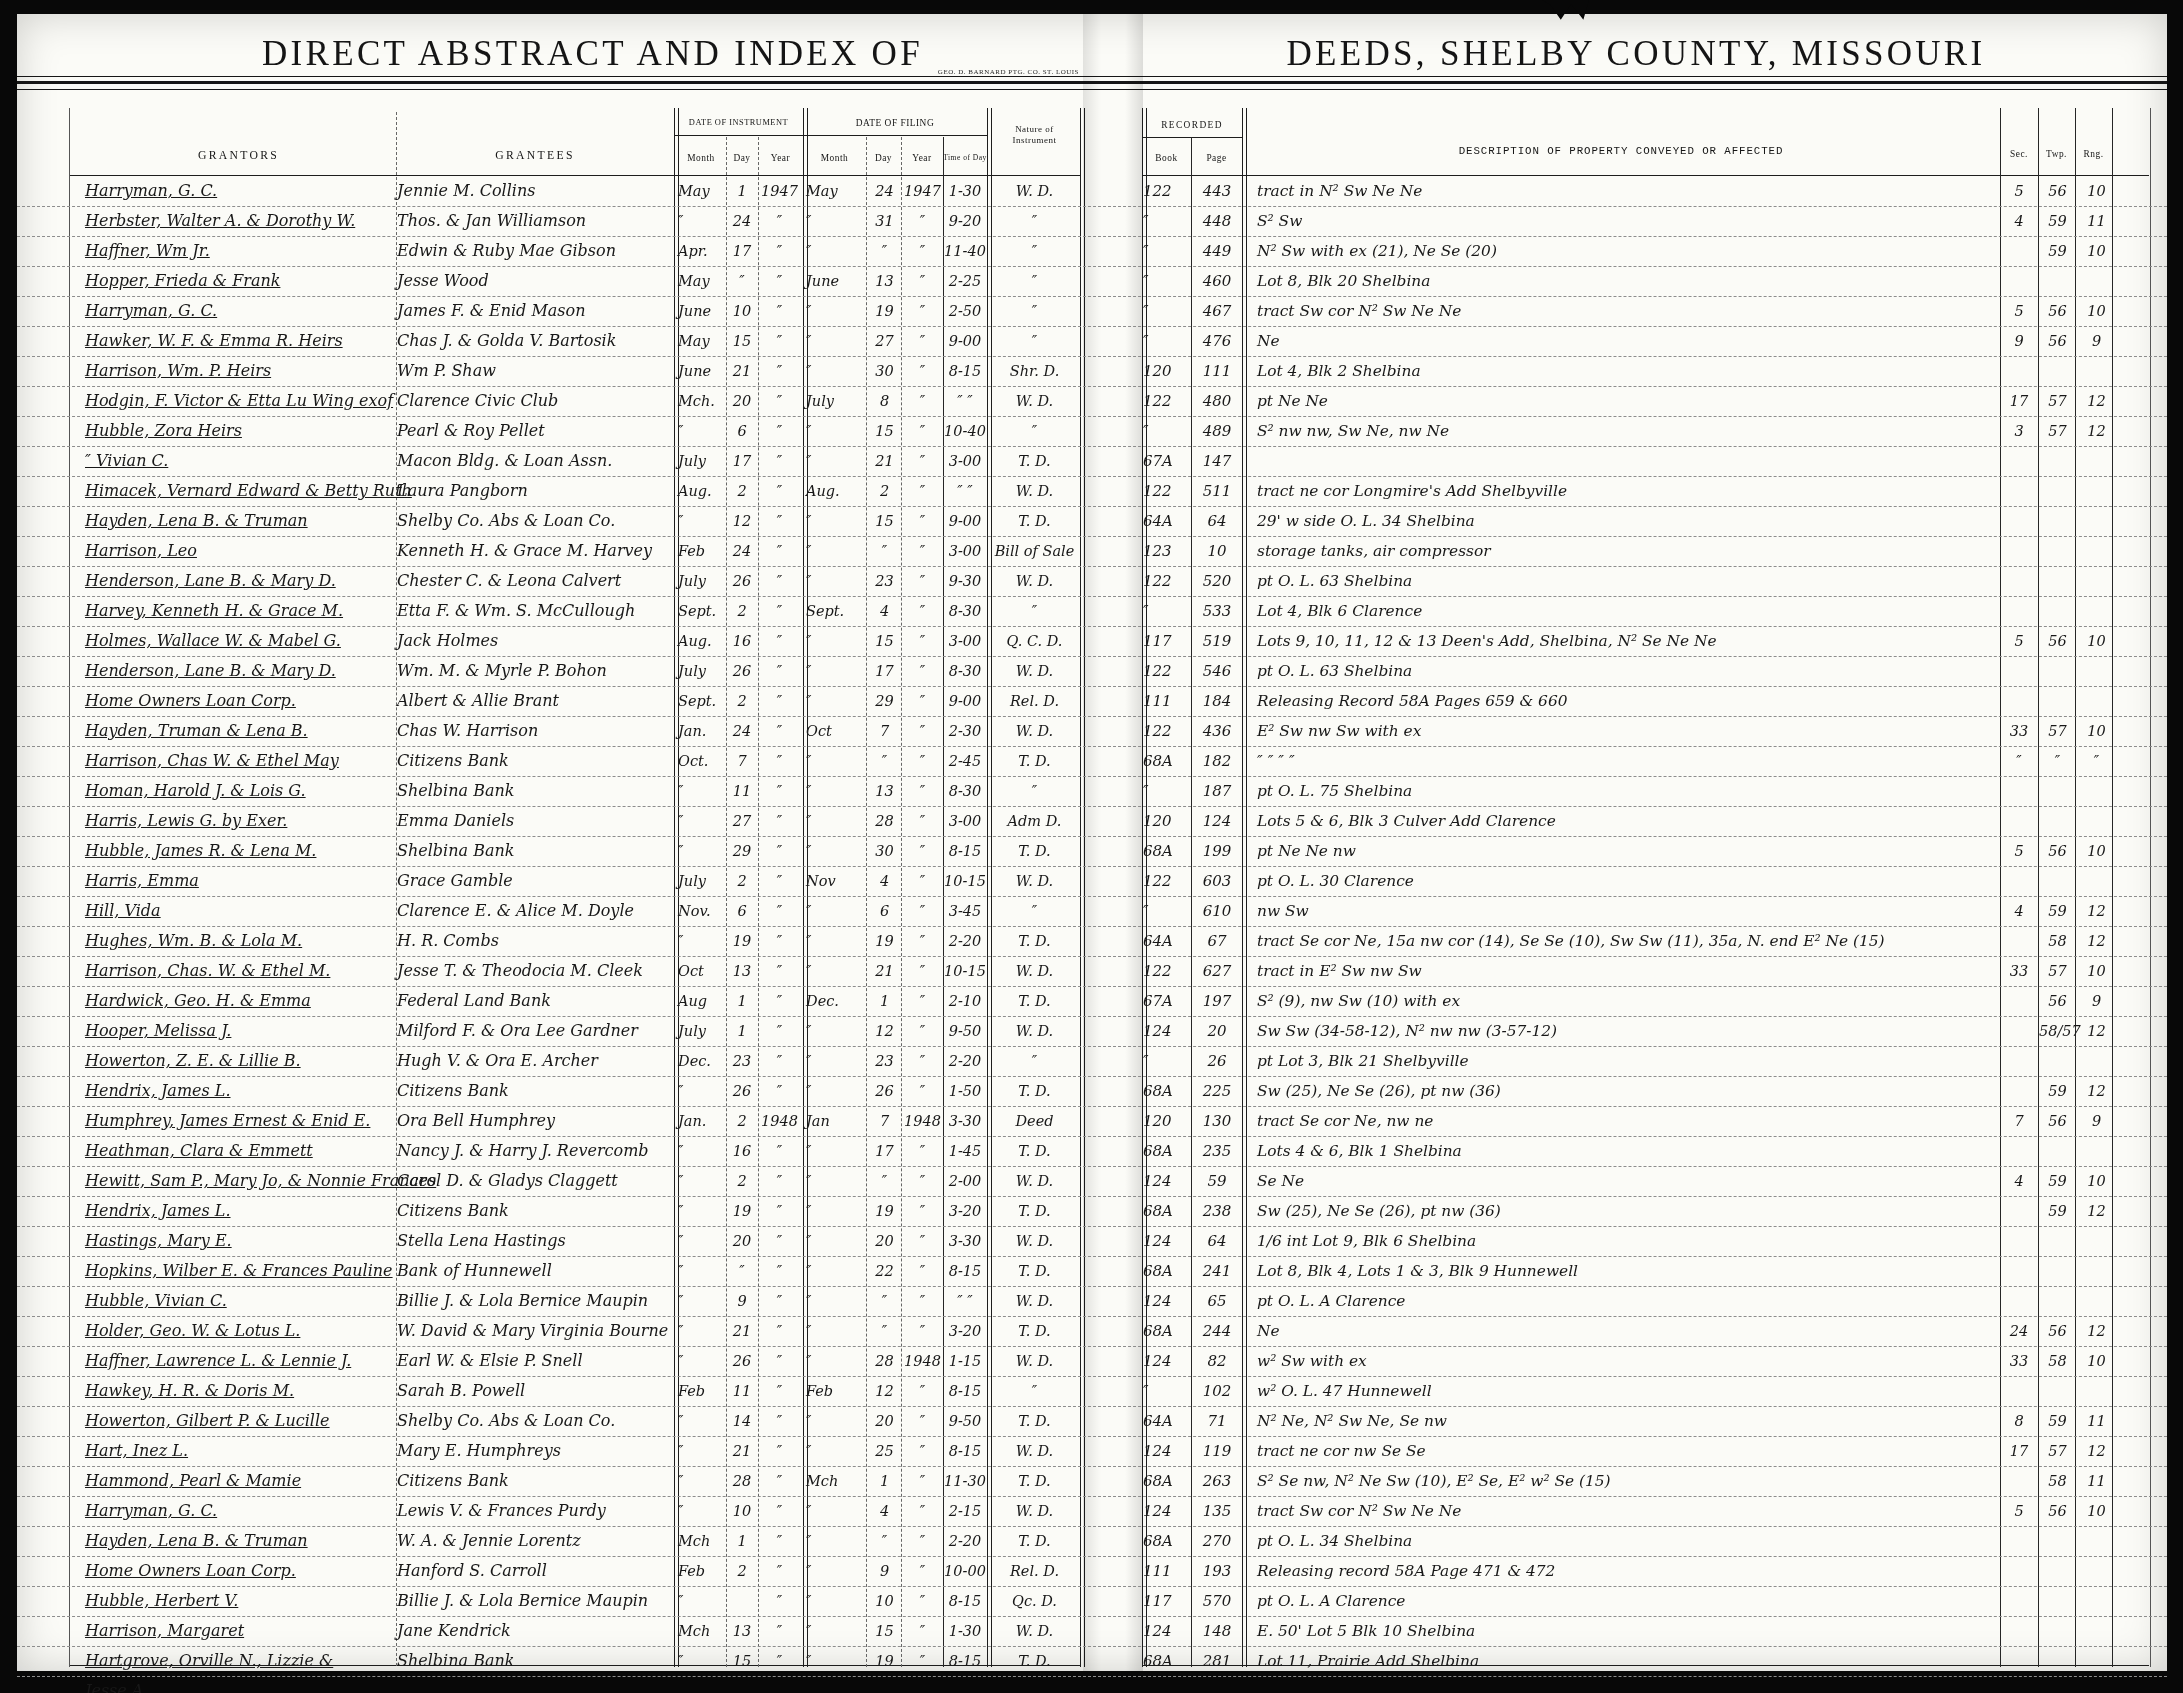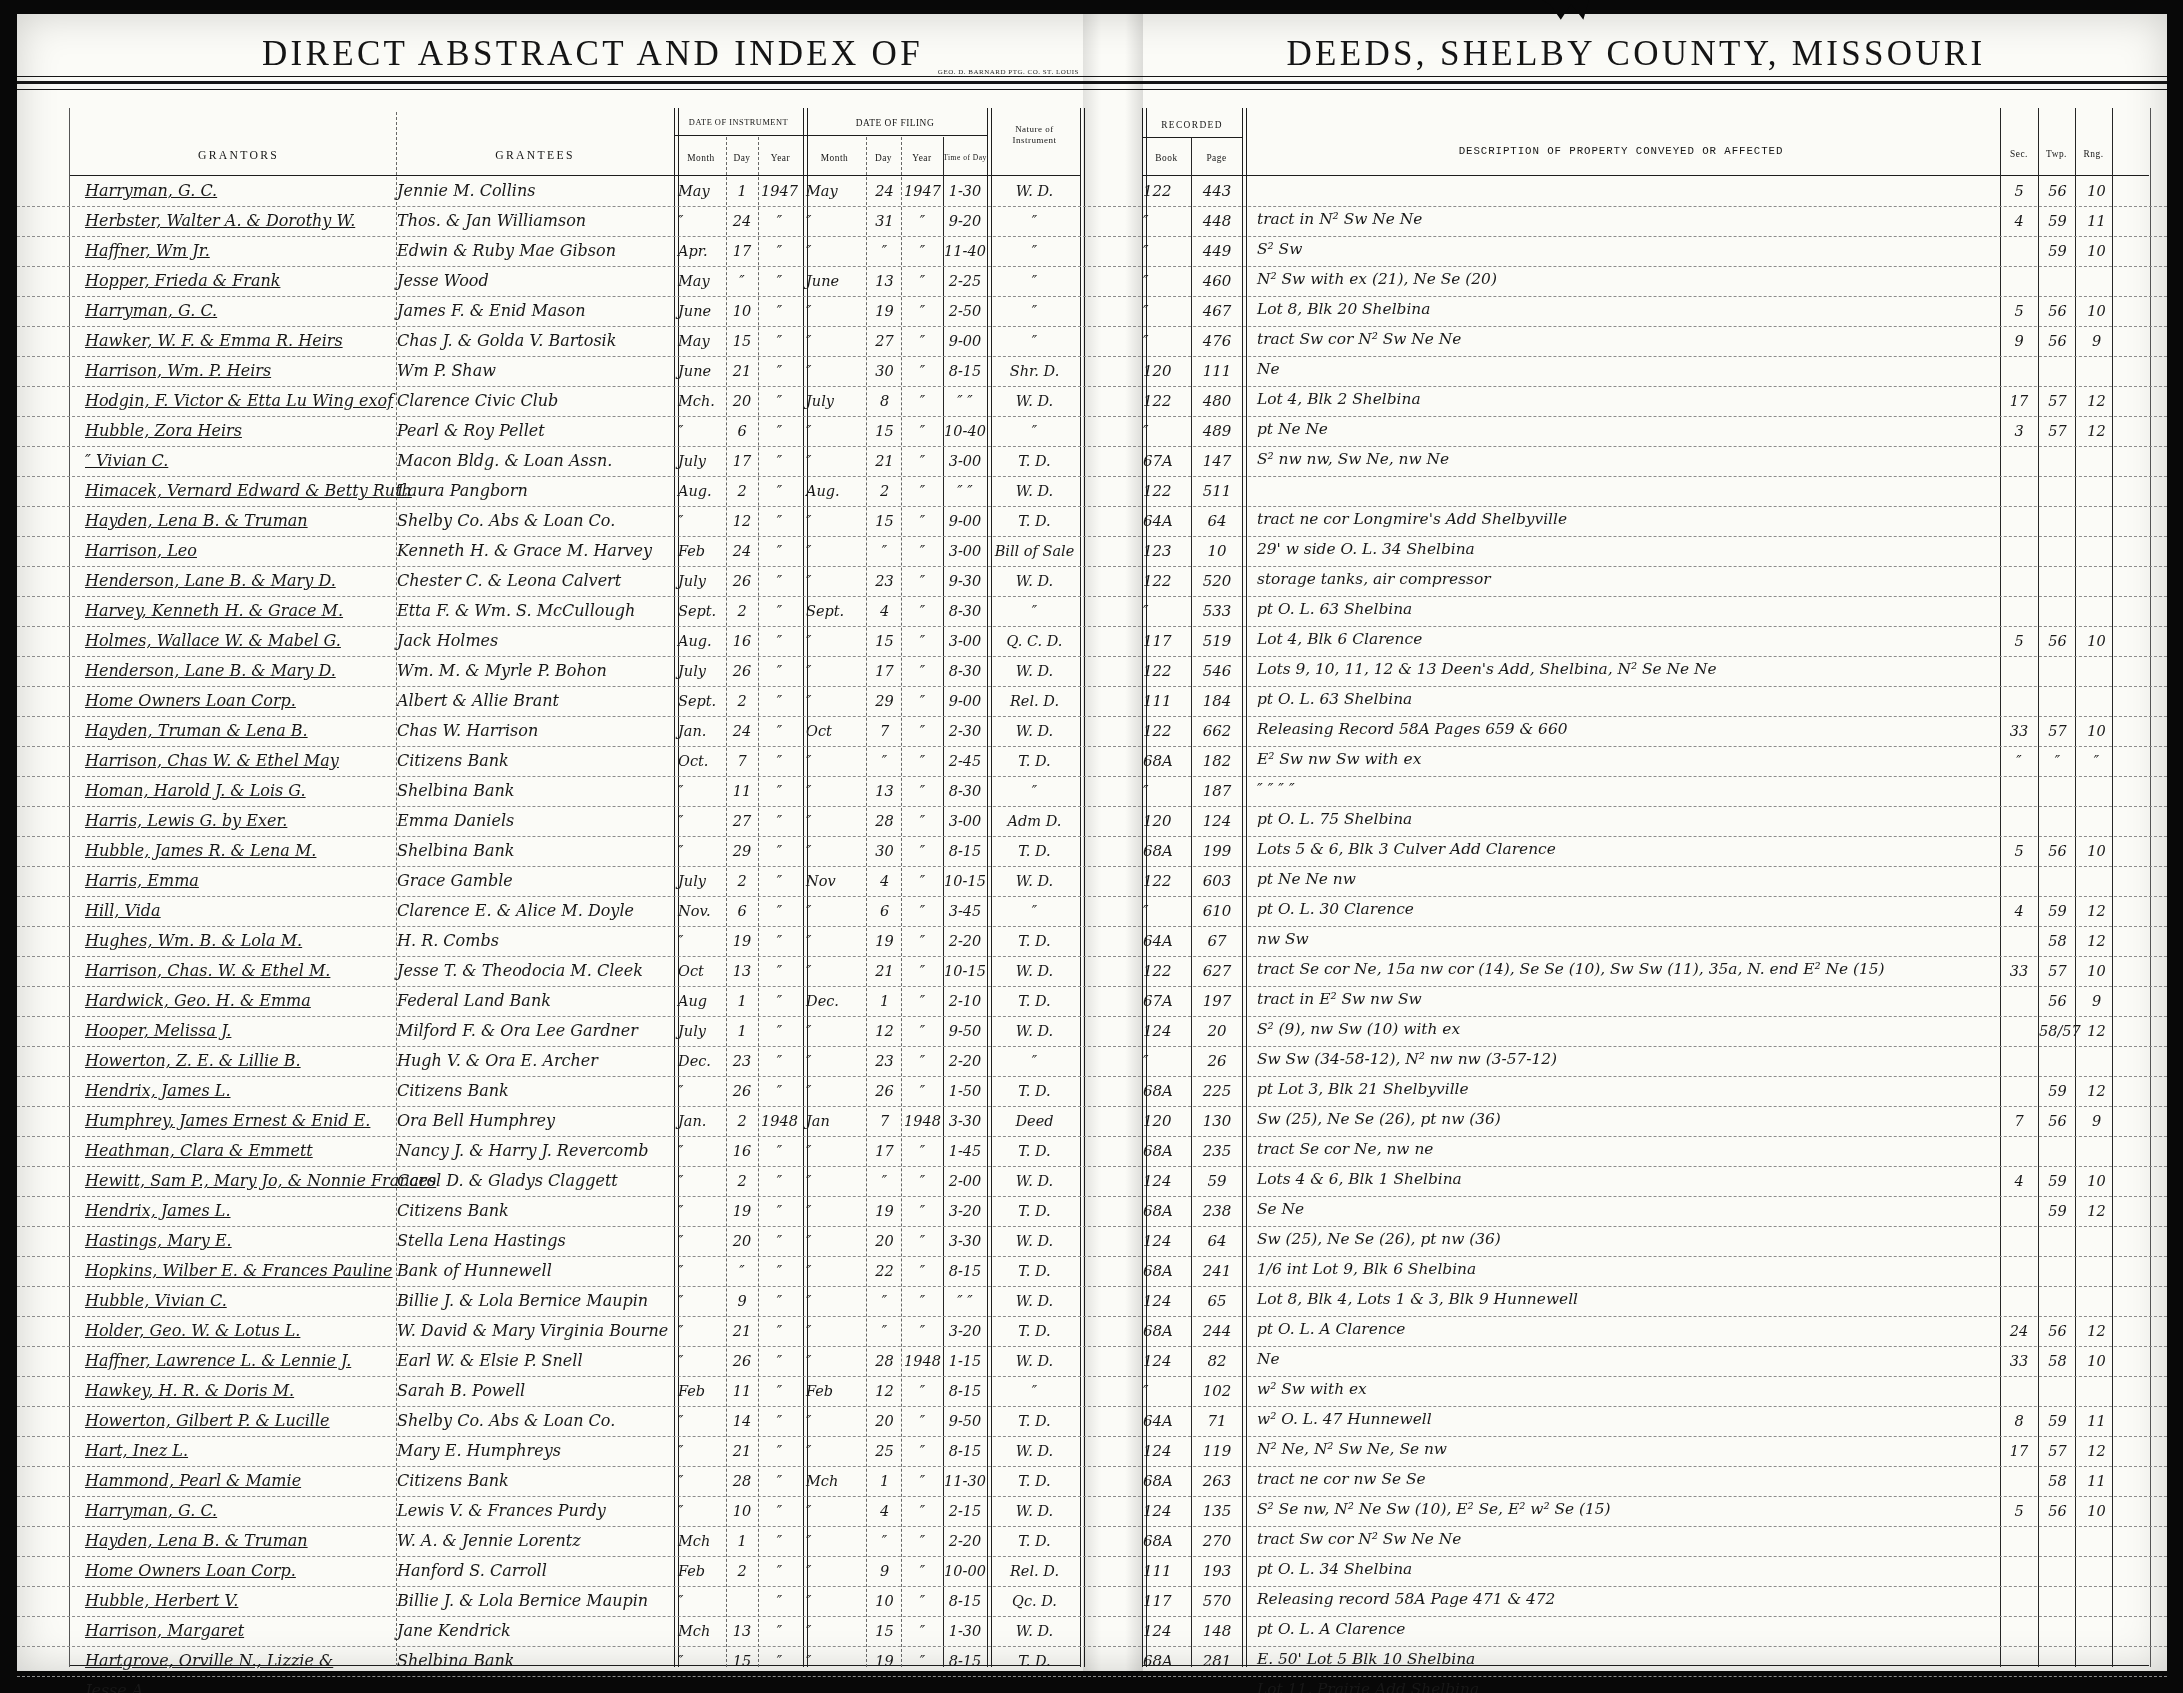--- a/index.html
+++ b/index.html
@@ -38,21 +38,21 @@
   .c-im{left:661px;width:47px;font-size:14.5px;}
   .c-idy{left:710px;width:30px;text-align:center;font-size:14.5px;}
   .c-iy{left:741px;width:43px;text-align:center;font-size:14.5px;}
   .c-fm{left:789px;width:59px;font-size:14.5px;}
   .c-fd{left:851px;width:33px;text-align:center;font-size:14.5px;}
   .c-fy{left:886px;width:39px;text-align:center;font-size:14.5px;}
   .c-t{left:927px;width:42px;text-align:center;font-size:14.5px;}
   .c-n{left:972px;width:91px;text-align:center;font-size:14.5px;}
   .c-b{left:1126px;width:48px;text-align:left;font-size:15px;}
   .c-p{left:1176px;width:48px;text-align:center;font-size:15px;}
-  .c-d{left:1240px;width:740px;font-size:15.4px;margin-top:28px;}
+  .c-d{left:1240px;width:740px;font-size:15.4px;}
   .c-s{left:1983px;width:38px;text-align:center;font-size:14.5px;}
   .c-tw{left:2022px;width:37px;text-align:center;font-size:14.5px;}
   .c-r{left:2060px;width:39px;text-align:center;font-size:14.5px;}
   
   #gutter{position:absolute;left:1066px;top:0;width:60px;height:1657px;
           background:linear-gradient(90deg,rgba(0,0,0,.10),rgba(0,0,0,0) 30%,rgba(0,0,0,0) 70%,rgba(0,0,0,.12));}
 </style>
 </head>
 <body>
 
@@ -449,21 +449,21 @@
           <div class="cell c-e">Chas W. Harrison</div>
           <div class="cell c-im">Jan.</div>
           <div class="cell c-idy">24</div>
           <div class="cell c-iy">″</div>
           <div class="cell c-fm">Oct</div>
           <div class="cell c-fd">7</div>
           <div class="cell c-fy">″</div>
           <div class="cell c-t">2-30</div>
           <div class="cell c-n">W. D.</div>
           <div class="cell c-b">122</div>
-          <div class="cell c-p">662</div>
+          <div class="cell c-p">436</div>
           <div class="cell c-d">E² Sw nw Sw  with ex</div>
           <div class="cell c-s">33</div>
           <div class="cell c-tw">57</div>
           <div class="cell c-r">10</div>
         </div>
         <div class="row">
           <div class="cell c-g">Harrison, Chas W. &amp; Ethel May</div>
           <div class="cell c-e">Citizens Bank</div>
           <div class="cell c-im">Oct.</div>
           <div class="cell c-idy">7</div>

